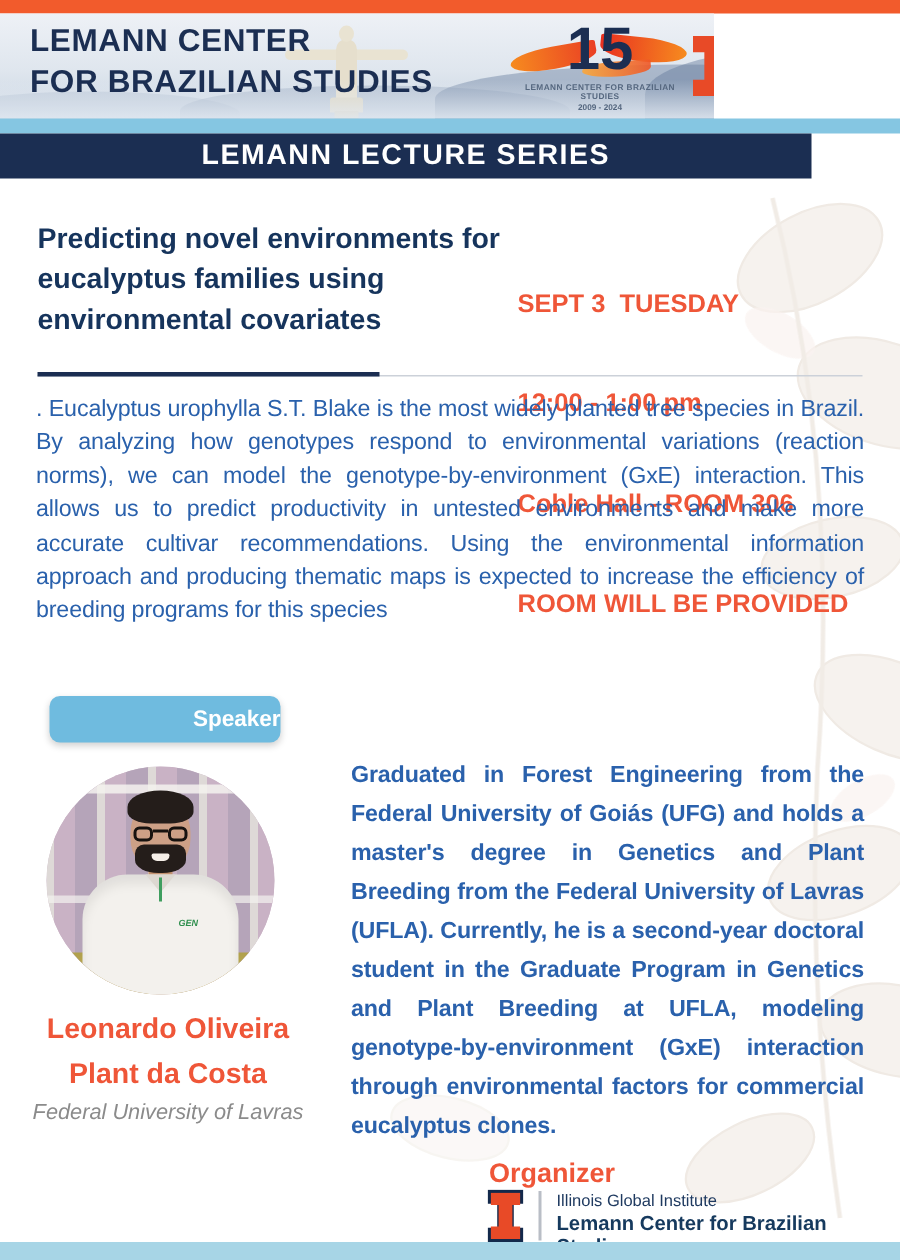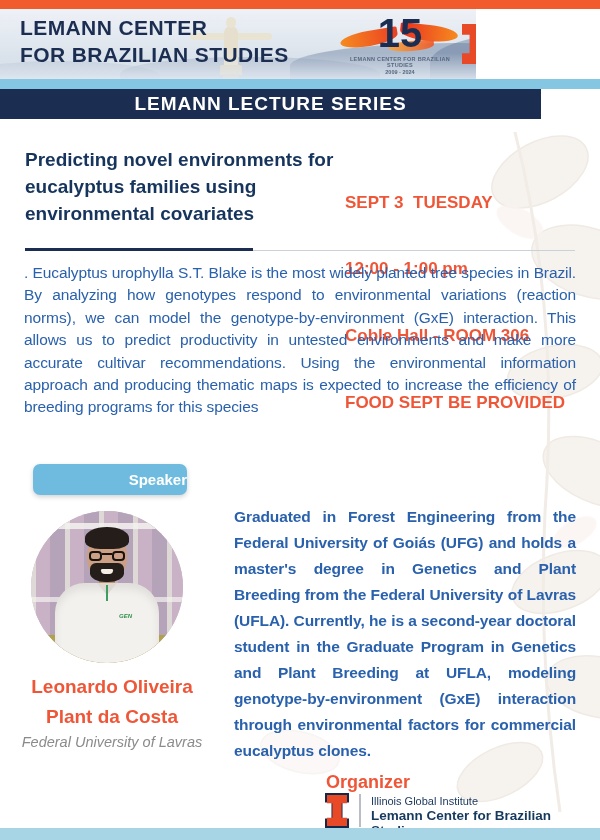--- a/index.html
+++ b/index.html
@@ -172,21 +172,21 @@
     </g>
     <path d="M515 20 Q560 200 545 400 Q538 550 560 700" fill="none" stroke="#e6dcd2" stroke-width="3"></path>
   </svg>
 
   <div class="title">Predicting novel environments for eucalyptus families using environmental covariates</div>
 
   <div class="details">
     <div>SEPT 3&nbsp; TUESDAY</div>
     <div>12:00 - 1:00 pm</div>
     <div>Coble Hall - ROOM 306</div>
-    <div>FOOD SEPT BE PROVIDED</div>
+    <div>ROOM WILL BE PROVIDED</div>
   </div>
 
   <div class="divider-grey"></div>
   <div class="divider-navy"></div>
 
   <div class="abstract">. Eucalyptus urophylla S.T. Blake is the most widely planted tree species in Brazil. By analyzing how genotypes respond to environmental variations (reaction norms), we can model the genotype-by-environment (GxE) interaction. This allows us to predict productivity in untested environments and make more accurate cultivar recommendations. Using the environmental information approach and producing thematic maps is expected to increase the efficiency of breeding programs for this species</div>
 
   <div class="badge">Speaker</div>
 
   <div class="photo">

